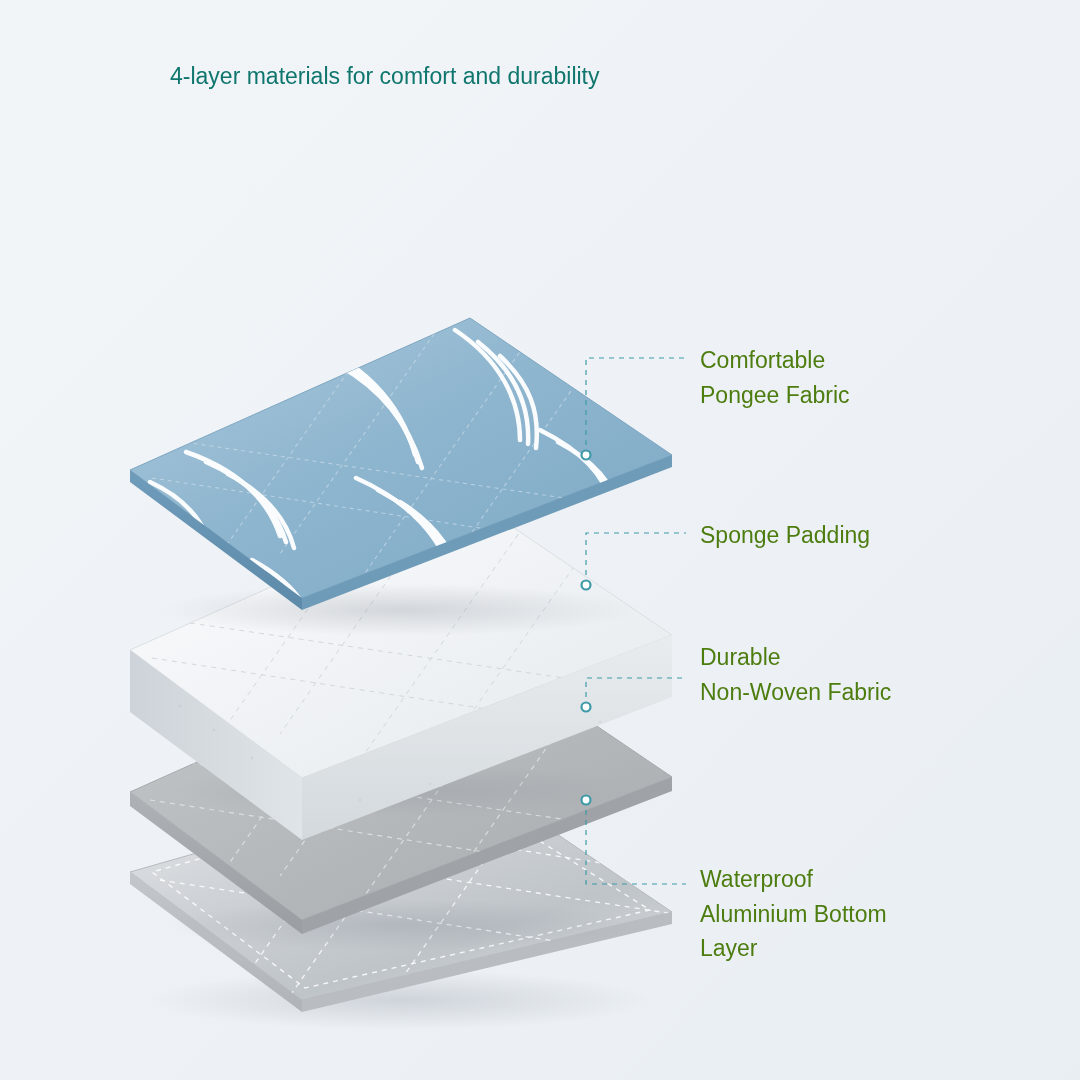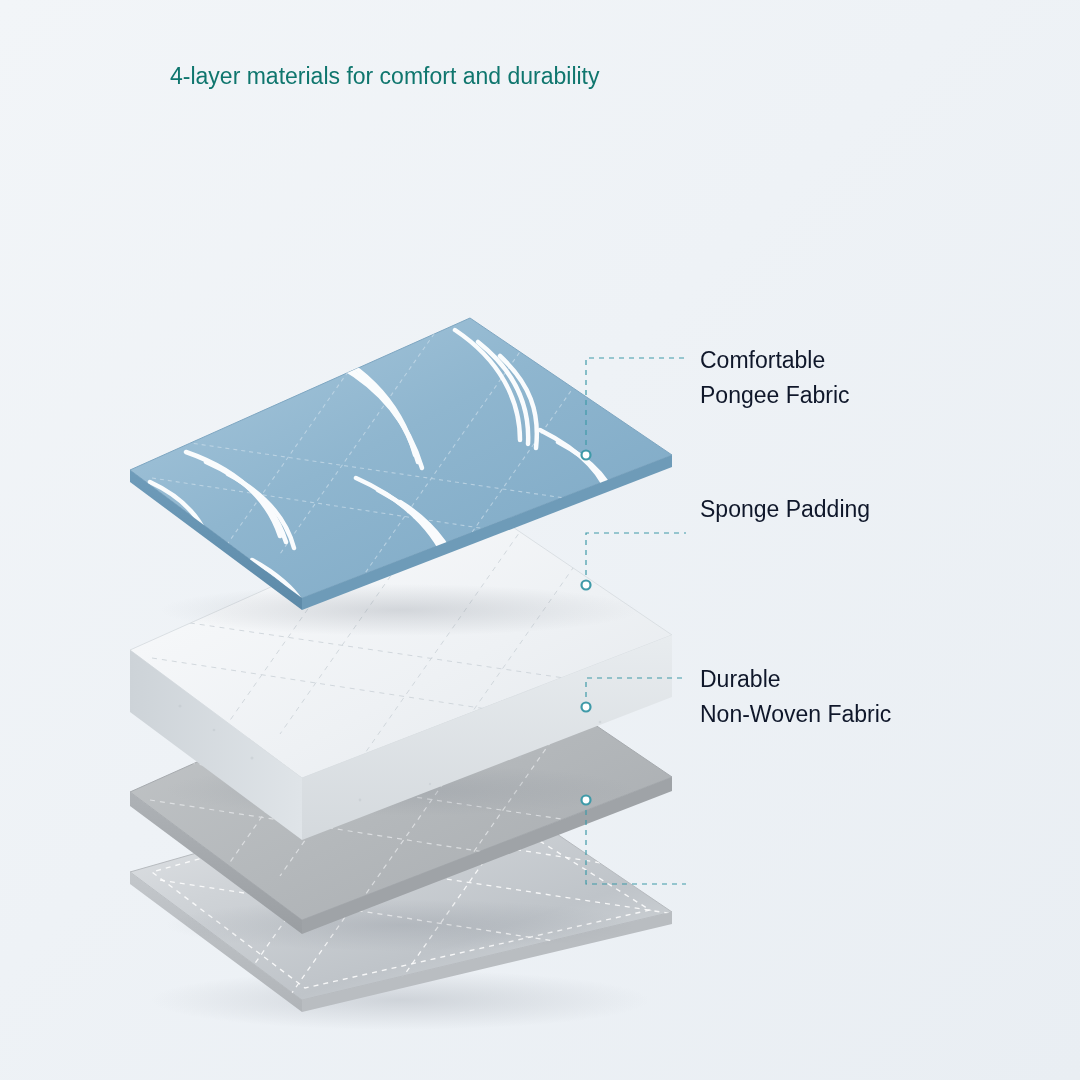--- a/index.html
+++ b/index.html
@@ -51,27 +51,27 @@
     height: 1080px;
   }
   .diagram svg {
     display: block;
   }
 
   
   .callout {
     position: absolute;
     font-size: 23px;
-    color: #0f172a;
+    color: #4d7c0f;
     line-height: 1.5;
     white-space: pre-line;
   }
   .callout-1 { left: 700px; top: 343px; }
-  .callout-2 { left: 700px; top: 492px; }
-  .callout-3 { left: 700px; top: 662px; }
+  .callout-2 { left: 700px; top: 518px; }
+  .callout-3 { left: 700px; top: 640px; }
   .callout-4 { left: 700px; top: 862px; }
 </style>
 </head>
 <body>
 
 <div class="page">
 
   <div class="header">
     <p class="subtitle">4-layer materials for comfort and durability</p>
   </div>
@@ -265,14 +265,17 @@
         <circle cx="586" cy="800" r="4.5"></circle>
       </g>
     </svg>
   </div>
 
   <div class="callout callout-1">Comfortable
 Pongee Fabric</div>
   <div class="callout callout-2">Sponge Padding</div>
   <div class="callout callout-3">Durable
 Non-Woven Fabric</div>
+  <div class="callout callout-4">Waterproof
+Aluminium Bottom
+Layer</div>
 
 </div>
 
 </body></html>

